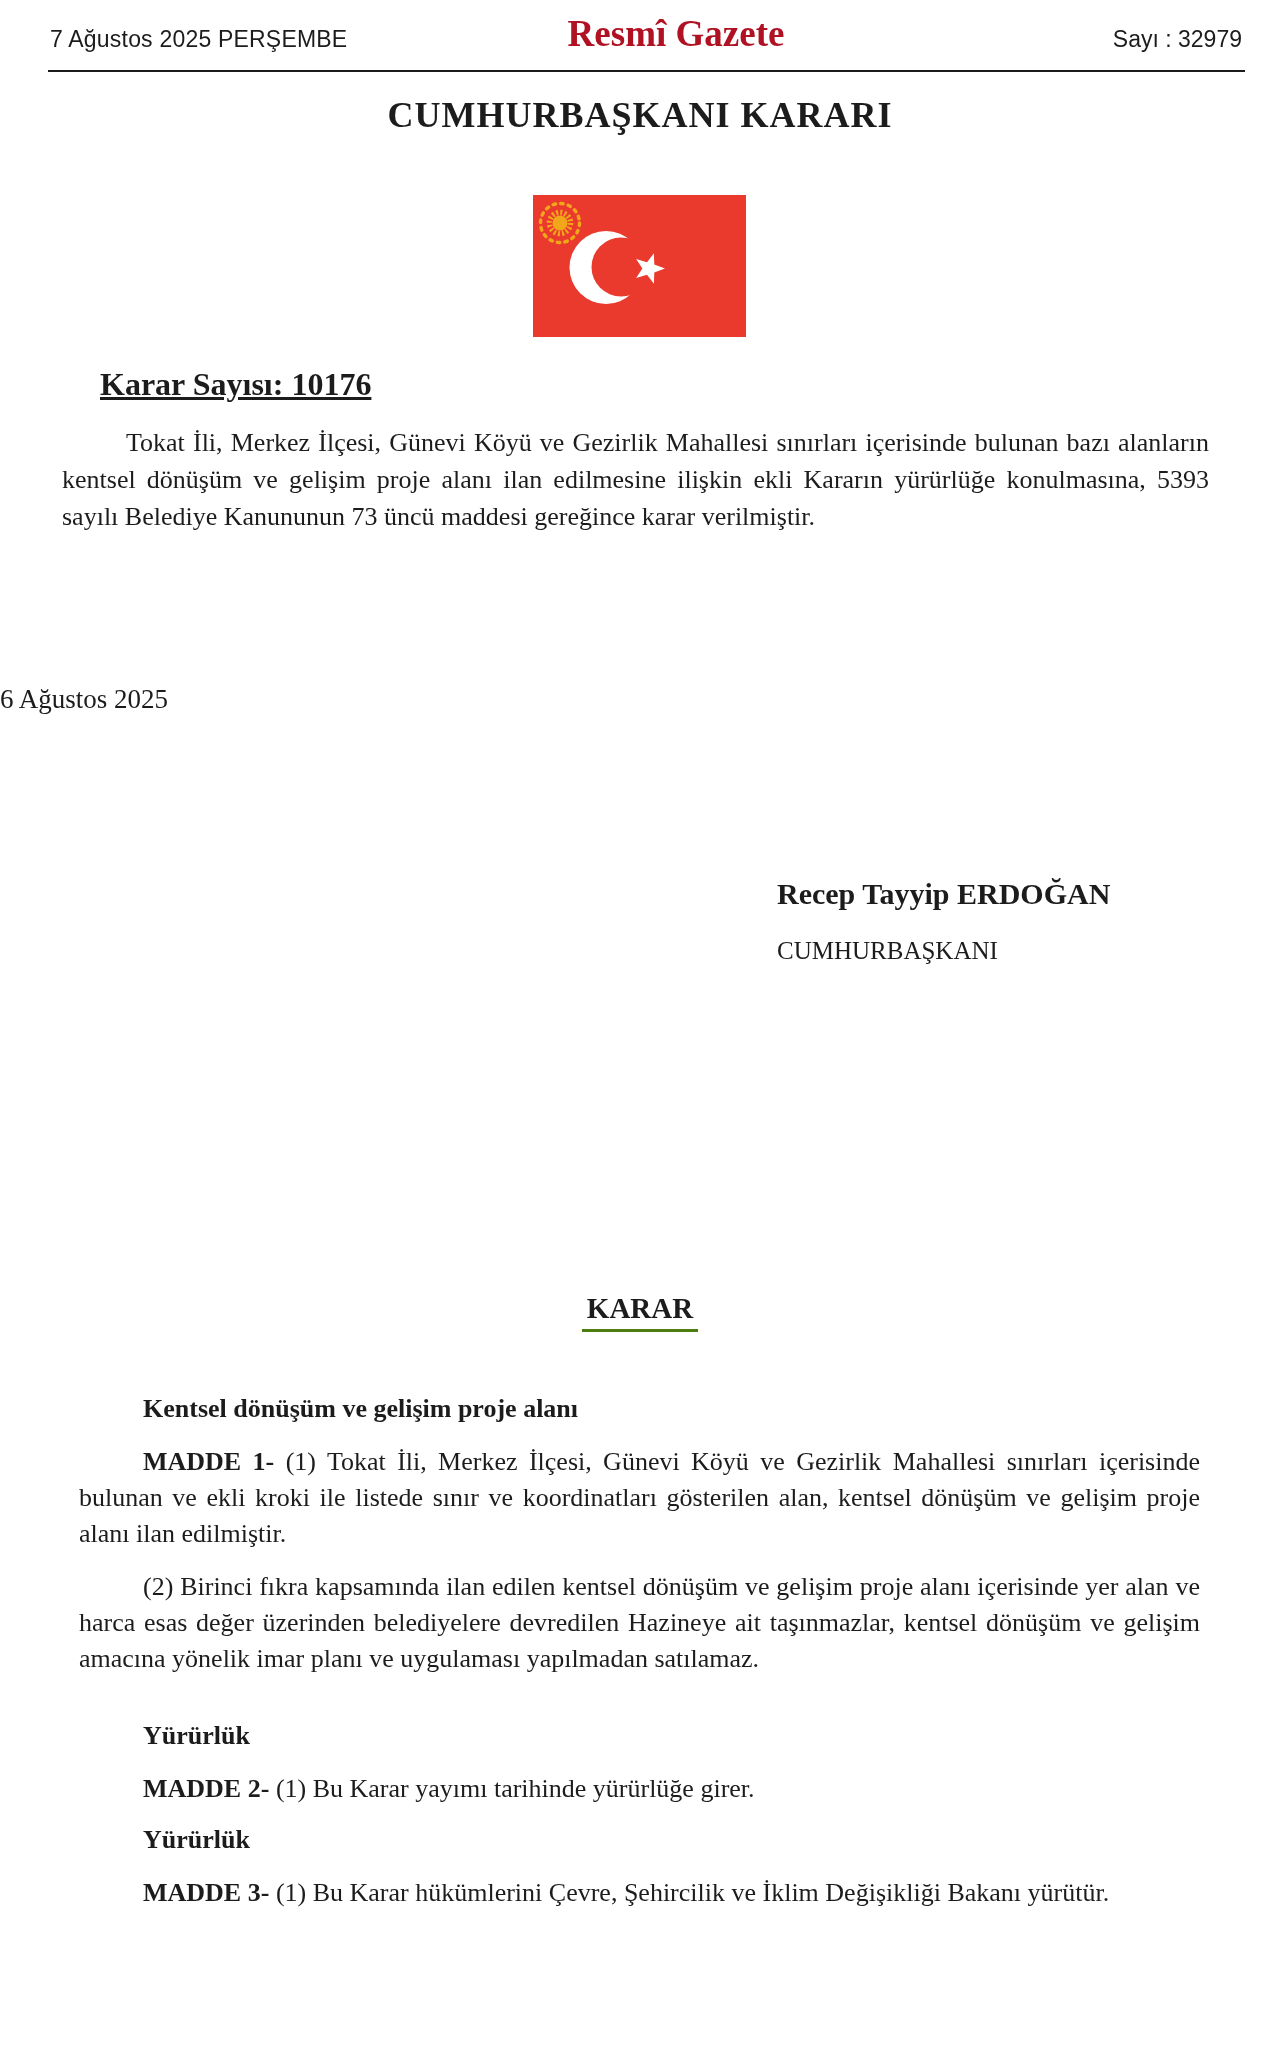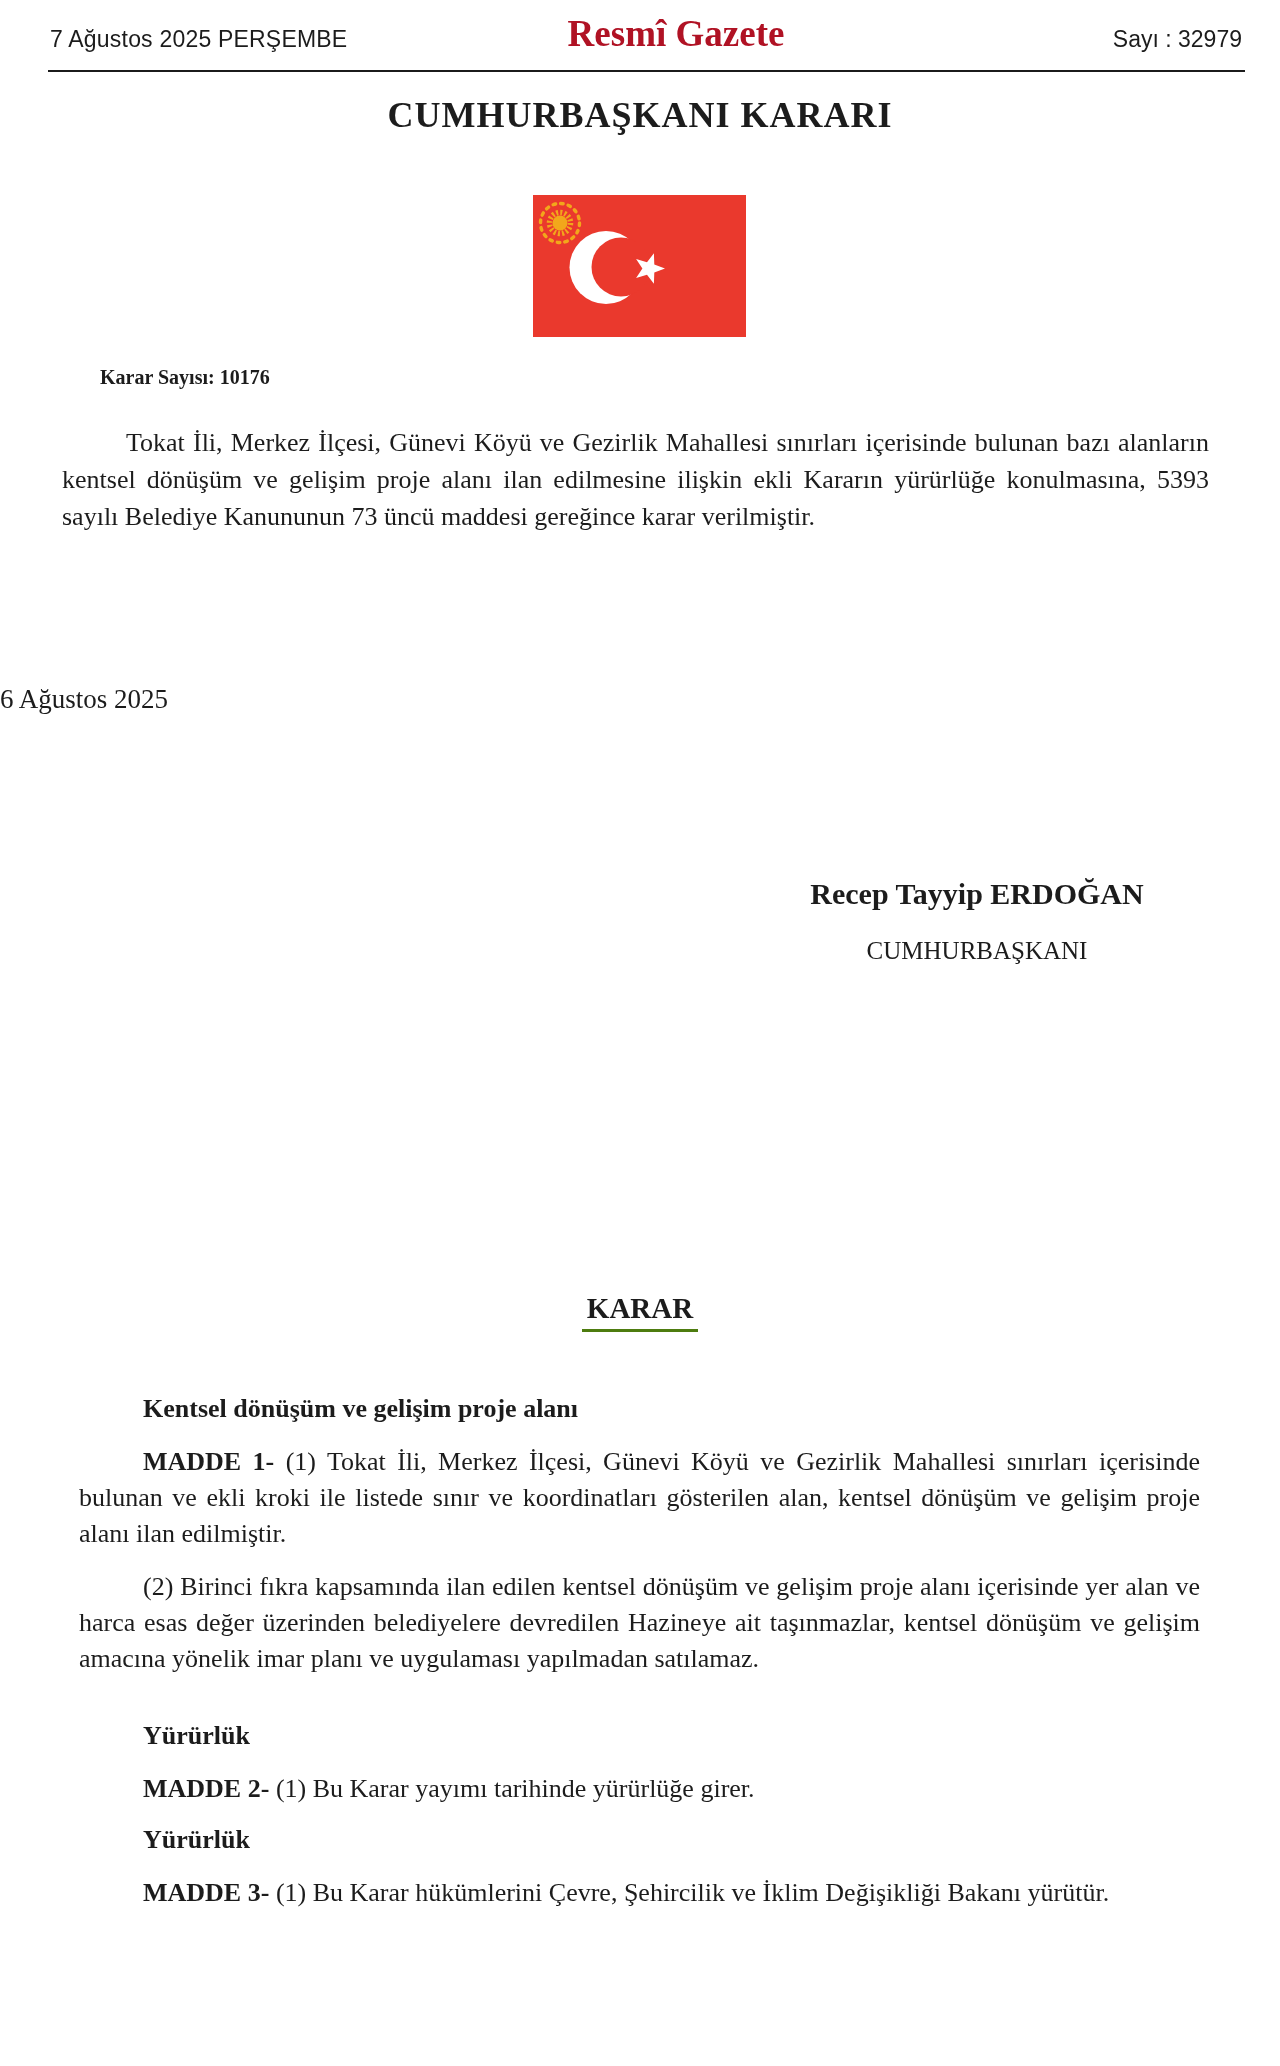--- a/index.html
+++ b/index.html
@@ -13,28 +13,28 @@
               font-size:37px;font-weight:bold;padding-left:36px;}
   .hdr-right{position:absolute;right:38px;top:26px;font-family:"Liberation Sans","DejaVu Sans",sans-serif;
              font-size:23px;}
   .hdr-rule{position:absolute;left:48px;top:70px;width:1197px;height:2px;background:#1b1b1b;}
 
   
   .doc-title{position:absolute;left:0;top:94px;width:1280px;text-align:center;
              font-size:36px;font-weight:bold;letter-spacing:1px;}
   .flag{position:absolute;left:533px;top:195px;width:213px;height:142px;display:block;}
 
-  .decision-no{position:absolute;left:100px;top:366px;font-size:20px;font-weight:bold;}
+  .decision-no{position:absolute;left:100px;top:366px;font-size:32px;font-weight:bold;text-decoration:underline;}
 
   .preamble{position:absolute;left:62px;top:424px;width:1147px;
             font-size:26px;line-height:37px;text-align:justify;text-indent:64px;}
 
   .date-line{position:absolute;left:0;top:684px;width:1280px;text-align:left;font-size:27px;}
 
-  .signature{position:absolute;left:777px;top:876px;width:400px;text-align:center;}
+  .signature{position:absolute;left:777px;top:876px;width:400px;}
   .signer-name{font-size:30px;font-weight:bold;line-height:36px;}
   .signer-title{font-size:25px;line-height:34px;margin-top:22px;}
 
   
   .annex-heading{position:absolute;left:0;top:1246px;width:1280px;text-align:center;
                  font-size:29px;font-weight:bold;}
   .annex-sub{position:absolute;left:0;top:1292px;width:1280px;text-align:center;}
   .annex-sub span{display:inline-block;font-size:29px;font-weight:bold;
                   border-bottom:3px solid #4d7c0f;padding:0 5px 4px 5px;}
 

